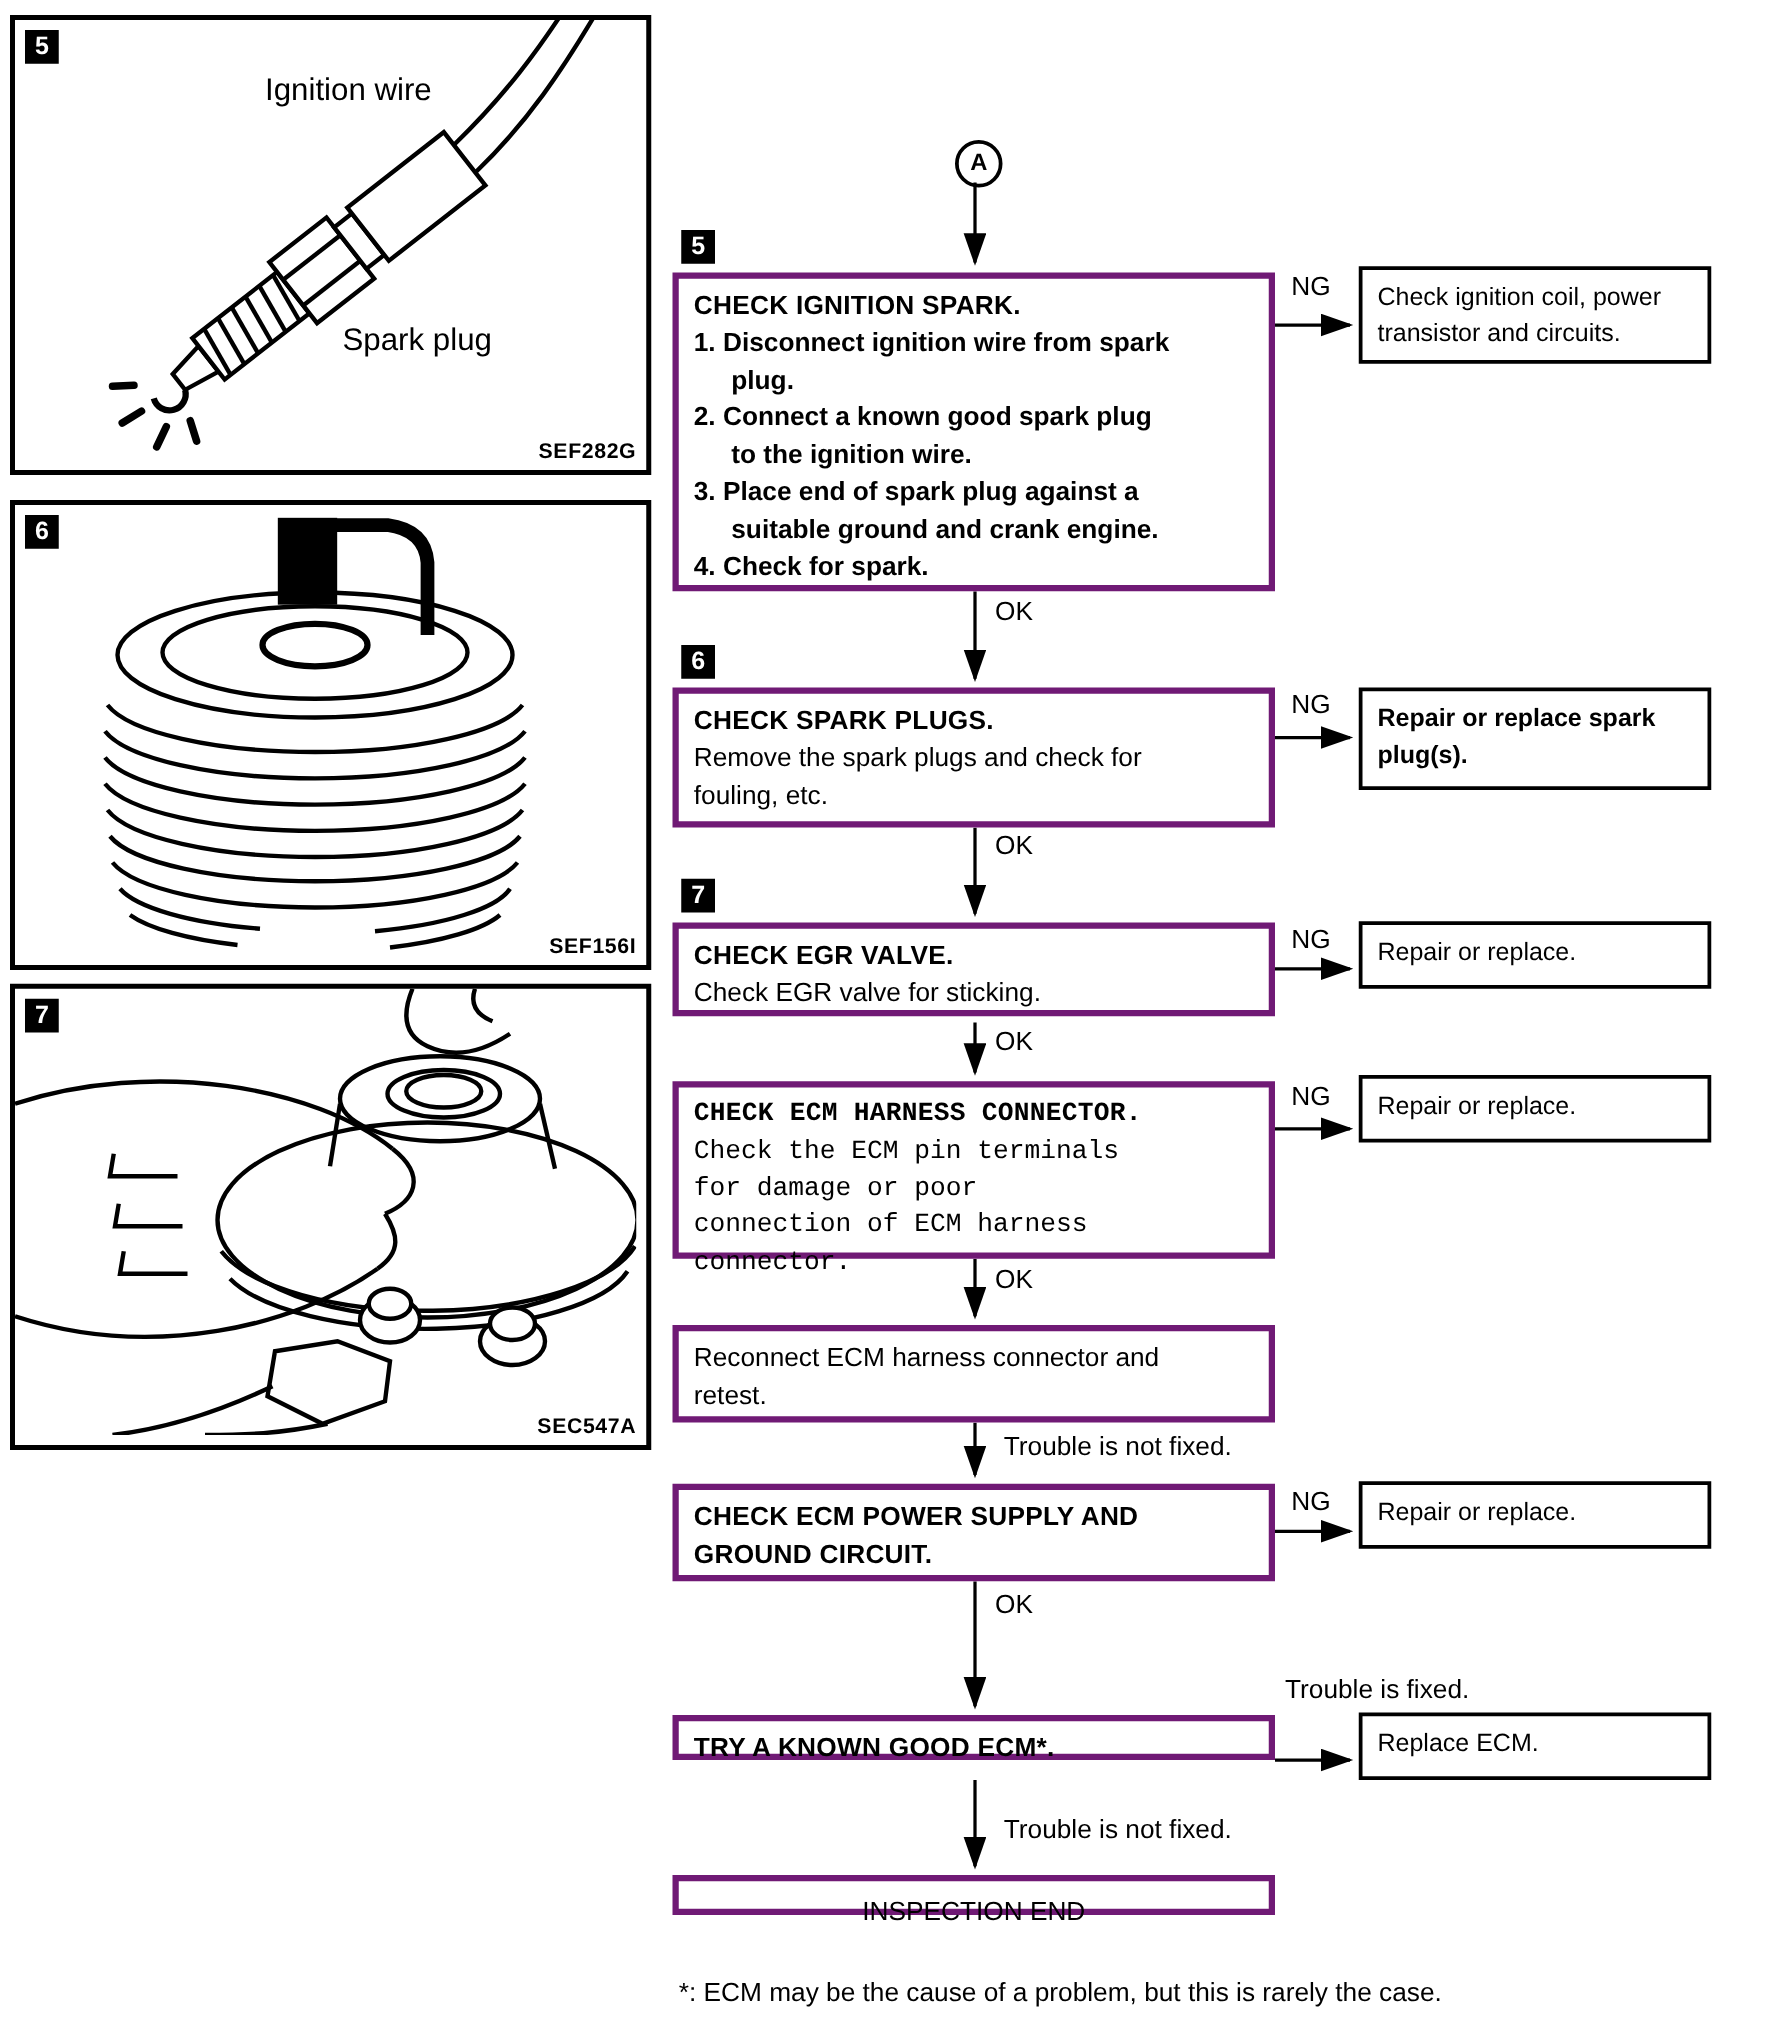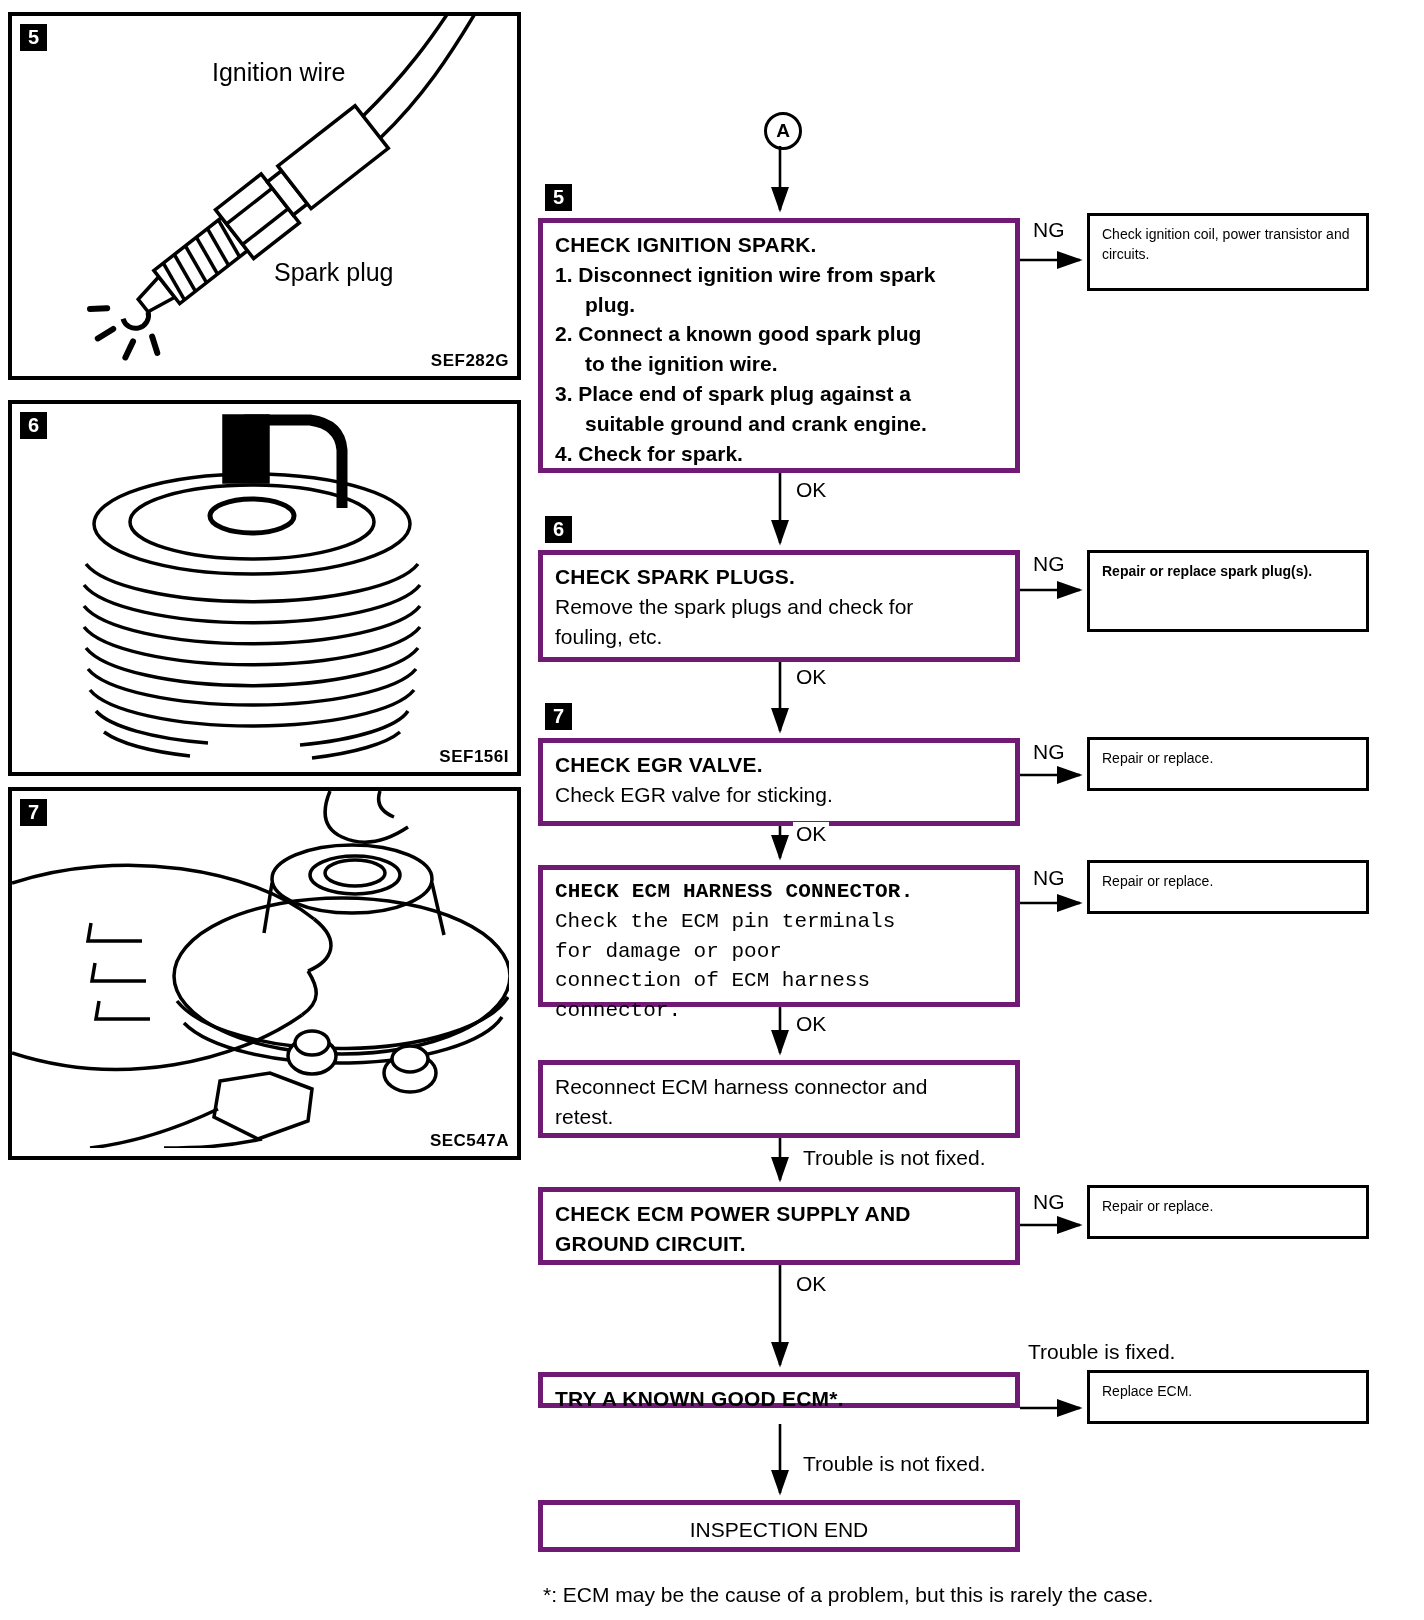--- a/index.html
+++ b/index.html
@@ -10,21 +10,21 @@
   .badge{position:absolute;width:27px;height:27px;background:#000;color:#fff;
          display:flex;align-items:center;justify-content:center;
          font-size:20px;font-weight:bold;z-index:3;}
   .figcode{position:absolute;right:8px;bottom:5px;font-size:17px;font-weight:bold;letter-spacing:0.5px;}
   .caption{position:absolute;font-size:25px;z-index:2;}
   .fbox{position:absolute;left:538px;width:482px;border:5px solid #701a75;background:#fff;
         box-sizing:border-box;padding:7px 75px 8px 12px;font-size:21px;line-height:1.42;z-index:2;}
   .fbox .title{font-weight:bold;letter-spacing:0.2px;}
   .fbox .li{padding-left:30px;text-indent:-30px;font-weight:bold;}
   .sbox{position:absolute;left:1087px;width:282px;border:3px solid #000;background:#fff;
-        box-sizing:border-box;padding:8px 12px;font-size:14px;line-height:1.45;z-index:2;}
+        box-sizing:border-box;padding:8px 12px;font-size:20px;line-height:1.45;z-index:2;}
   .lab{position:absolute;font-size:21px;z-index:2;background:#fff;padding:0 3px;}
   .endbox{text-align:center;padding:10px 12px;}
   .circleA{position:absolute;left:764px;top:112px;width:32px;height:32px;border:3px solid #000;
            border-radius:50%;display:flex;align-items:center;justify-content:center;
            font-size:19px;font-weight:bold;z-index:2;}
   .footnote{position:absolute;left:543px;top:1583px;width:870px;font-size:21px;z-index:2;}
   #overlay{position:absolute;left:0;top:0;z-index:1;}
 </style>
 </head>
 <body>
@@ -165,21 +165,21 @@
   <div class="fbox" style="top:550px;height:112px;">
     <div class="title">CHECK SPARK PLUGS.</div>
     <div>Remove the spark plugs and check for fouling, etc.</div>
   </div>
   <div class="lab" style="left:1030px;top:552px;">NG</div>
   <div class="sbox" style="top:550px;height:82px;font-weight:bold;">Repair or replace spark plug(s).</div>
 
   <div class="lab" style="left:793px;top:665px;">OK</div>
 
   <div class="badge" style="left:545px;top:703px;">7</div>
-  <div class="fbox" style="top:738px;height:88px;">
+  <div class="fbox" style="top:738px;height:75px;">
     <div class="title">CHECK EGR VALVE.</div>
     <div>Check EGR valve for sticking.</div>
   </div>
   <div class="lab" style="left:1030px;top:740px;">NG</div>
   <div class="sbox" style="top:737px;height:54px;">Repair or replace.</div>
 
   <div class="lab" style="left:793px;top:822px;">OK</div>
 
   <div class="fbox" style="top:865px;height:142px;padding-right:100px;font-family:Liberation Mono, monospace;">
     <div class="title">CHECK ECM HARNESS CONNECTOR.</div>
@@ -206,17 +206,17 @@
 
   <div class="lab" style="left:1025px;top:1340px;">Trouble is fixed.</div>
 
   <div class="fbox" style="top:1372px;height:36px;">
     <div class="title">TRY A KNOWN GOOD ECM*.</div>
   </div>
   <div class="sbox" style="top:1370px;height:54px;">Replace ECM.</div>
 
   <div class="lab" style="left:800px;top:1452px;">Trouble is not fixed.</div>
 
-  <div class="fbox endbox" style="top:1500px;height:52px;padding-right:12px;">INSPECTION END</div>
+  <div class="fbox endbox" style="top:1500px;height:32px;padding-right:12px;">INSPECTION END</div>
 
   <div class="footnote">*:  ECM may be the cause of a problem, but this is rarely the case.</div>
 
 </div>
 
 </body></html>

